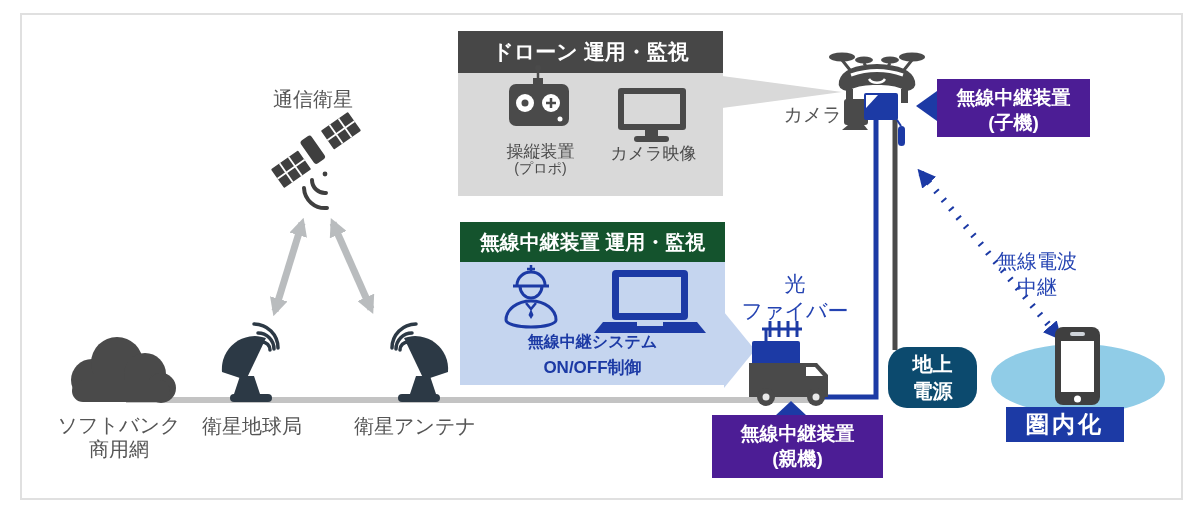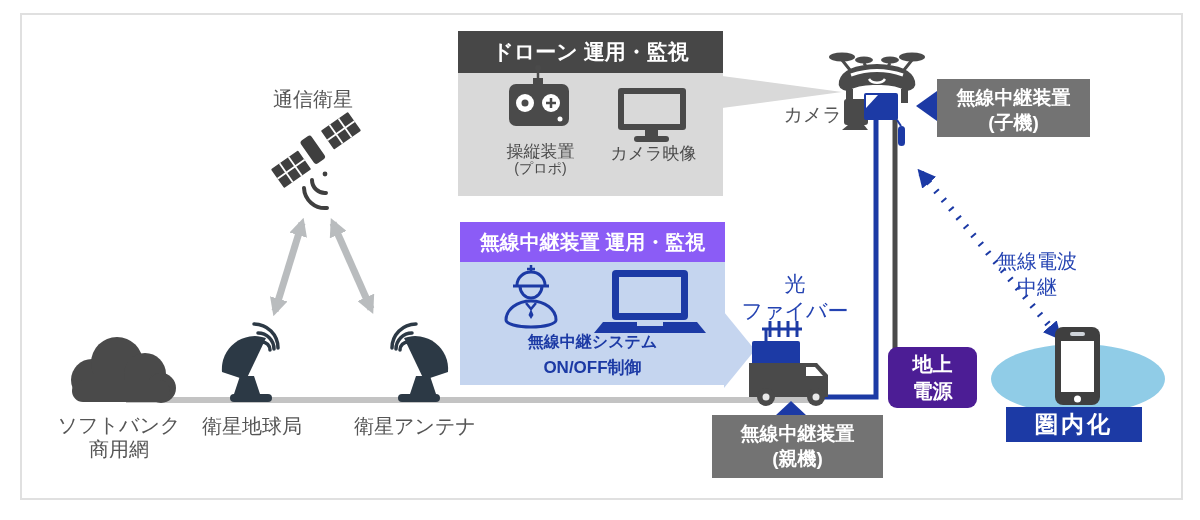--- a/index.html
+++ b/index.html
@@ -14,29 +14,29 @@
   }
   
   .panel{z-index:1;}
   .panel .hdr{
     position:absolute;left:0;top:0;width:100%;
     color:#fff;font-weight:600;font-size:21px;text-align:center;
   }
   .gray-panel{left:458px;top:31px;width:265px;height:165px;background:#d9d9d9;}
   .gray-panel .hdr{height:42px;line-height:42px;background:#474747;}
   .blue-panel{left:460px;top:222px;width:265px;height:163px;background:#c5d5ef;}
-  .blue-panel .hdr{height:40px;line-height:40px;background:#8b5cf6;}
+  .blue-panel .hdr{height:40px;line-height:40px;background:#14532d;}
   .panel-label{position:absolute;text-align:center;color:#4a4a4a;}
   svg.overlay{position:absolute;left:0;top:0;z-index:2;}
   
   .txt{z-index:3;text-align:center;color:#555;font-size:20px;line-height:24px;}
   .blue-txt{color:#2443b2;margin-top:45px;}
   .solidbox{z-index:3;color:#fff;text-align:center;}
-  .callout{background:#737373;font-size:19px;font-weight:600;line-height:25px;padding-top:6px;box-sizing:border-box;}
-  .gpower{background:#4c1d95;border-radius:9px;font-size:20px;font-weight:600;line-height:27px;padding-top:4px;box-sizing:border-box;}
+  .callout{background:#4c1d95;font-size:19px;font-weight:600;line-height:25px;padding-top:6px;box-sizing:border-box;}
+  .gpower{background:#0c4a6e;border-radius:19px;font-size:20px;font-weight:600;line-height:27px;padding-top:4px;box-sizing:border-box;}
   .coverage{background:#1c3aa5;font-size:23px;font-weight:700;line-height:35px;letter-spacing:3px;}
 </style>
 </head>
 <body>
 
 <div id="canvas">
   <div class="abs frame"></div>
 
   <div class="abs panel gray-panel">
     <div class="hdr">ドローン 運用・監視</div>
@@ -249,14 +249,14 @@
   <div class="abs solidbox callout" style="left:712px;top:415px;width:171px;height:63px;">
     <div>無線中継装置</div>
     <div>(親機)</div>
   </div>
 
   <div class="abs solidbox gpower" style="left:888px;top:347px;width:89px;height:61px;">
     <div>地上</div>
     <div>電源</div>
   </div>
 
-  <div class="abs solidbox coverage" style="left:1006px;top:407px;width:136px;height:35px;">圏内化</div>
+  <div class="abs solidbox coverage" style="left:1006px;top:407px;width:118px;height:35px;">圏内化</div>
 </div>
 
 </body></html>

